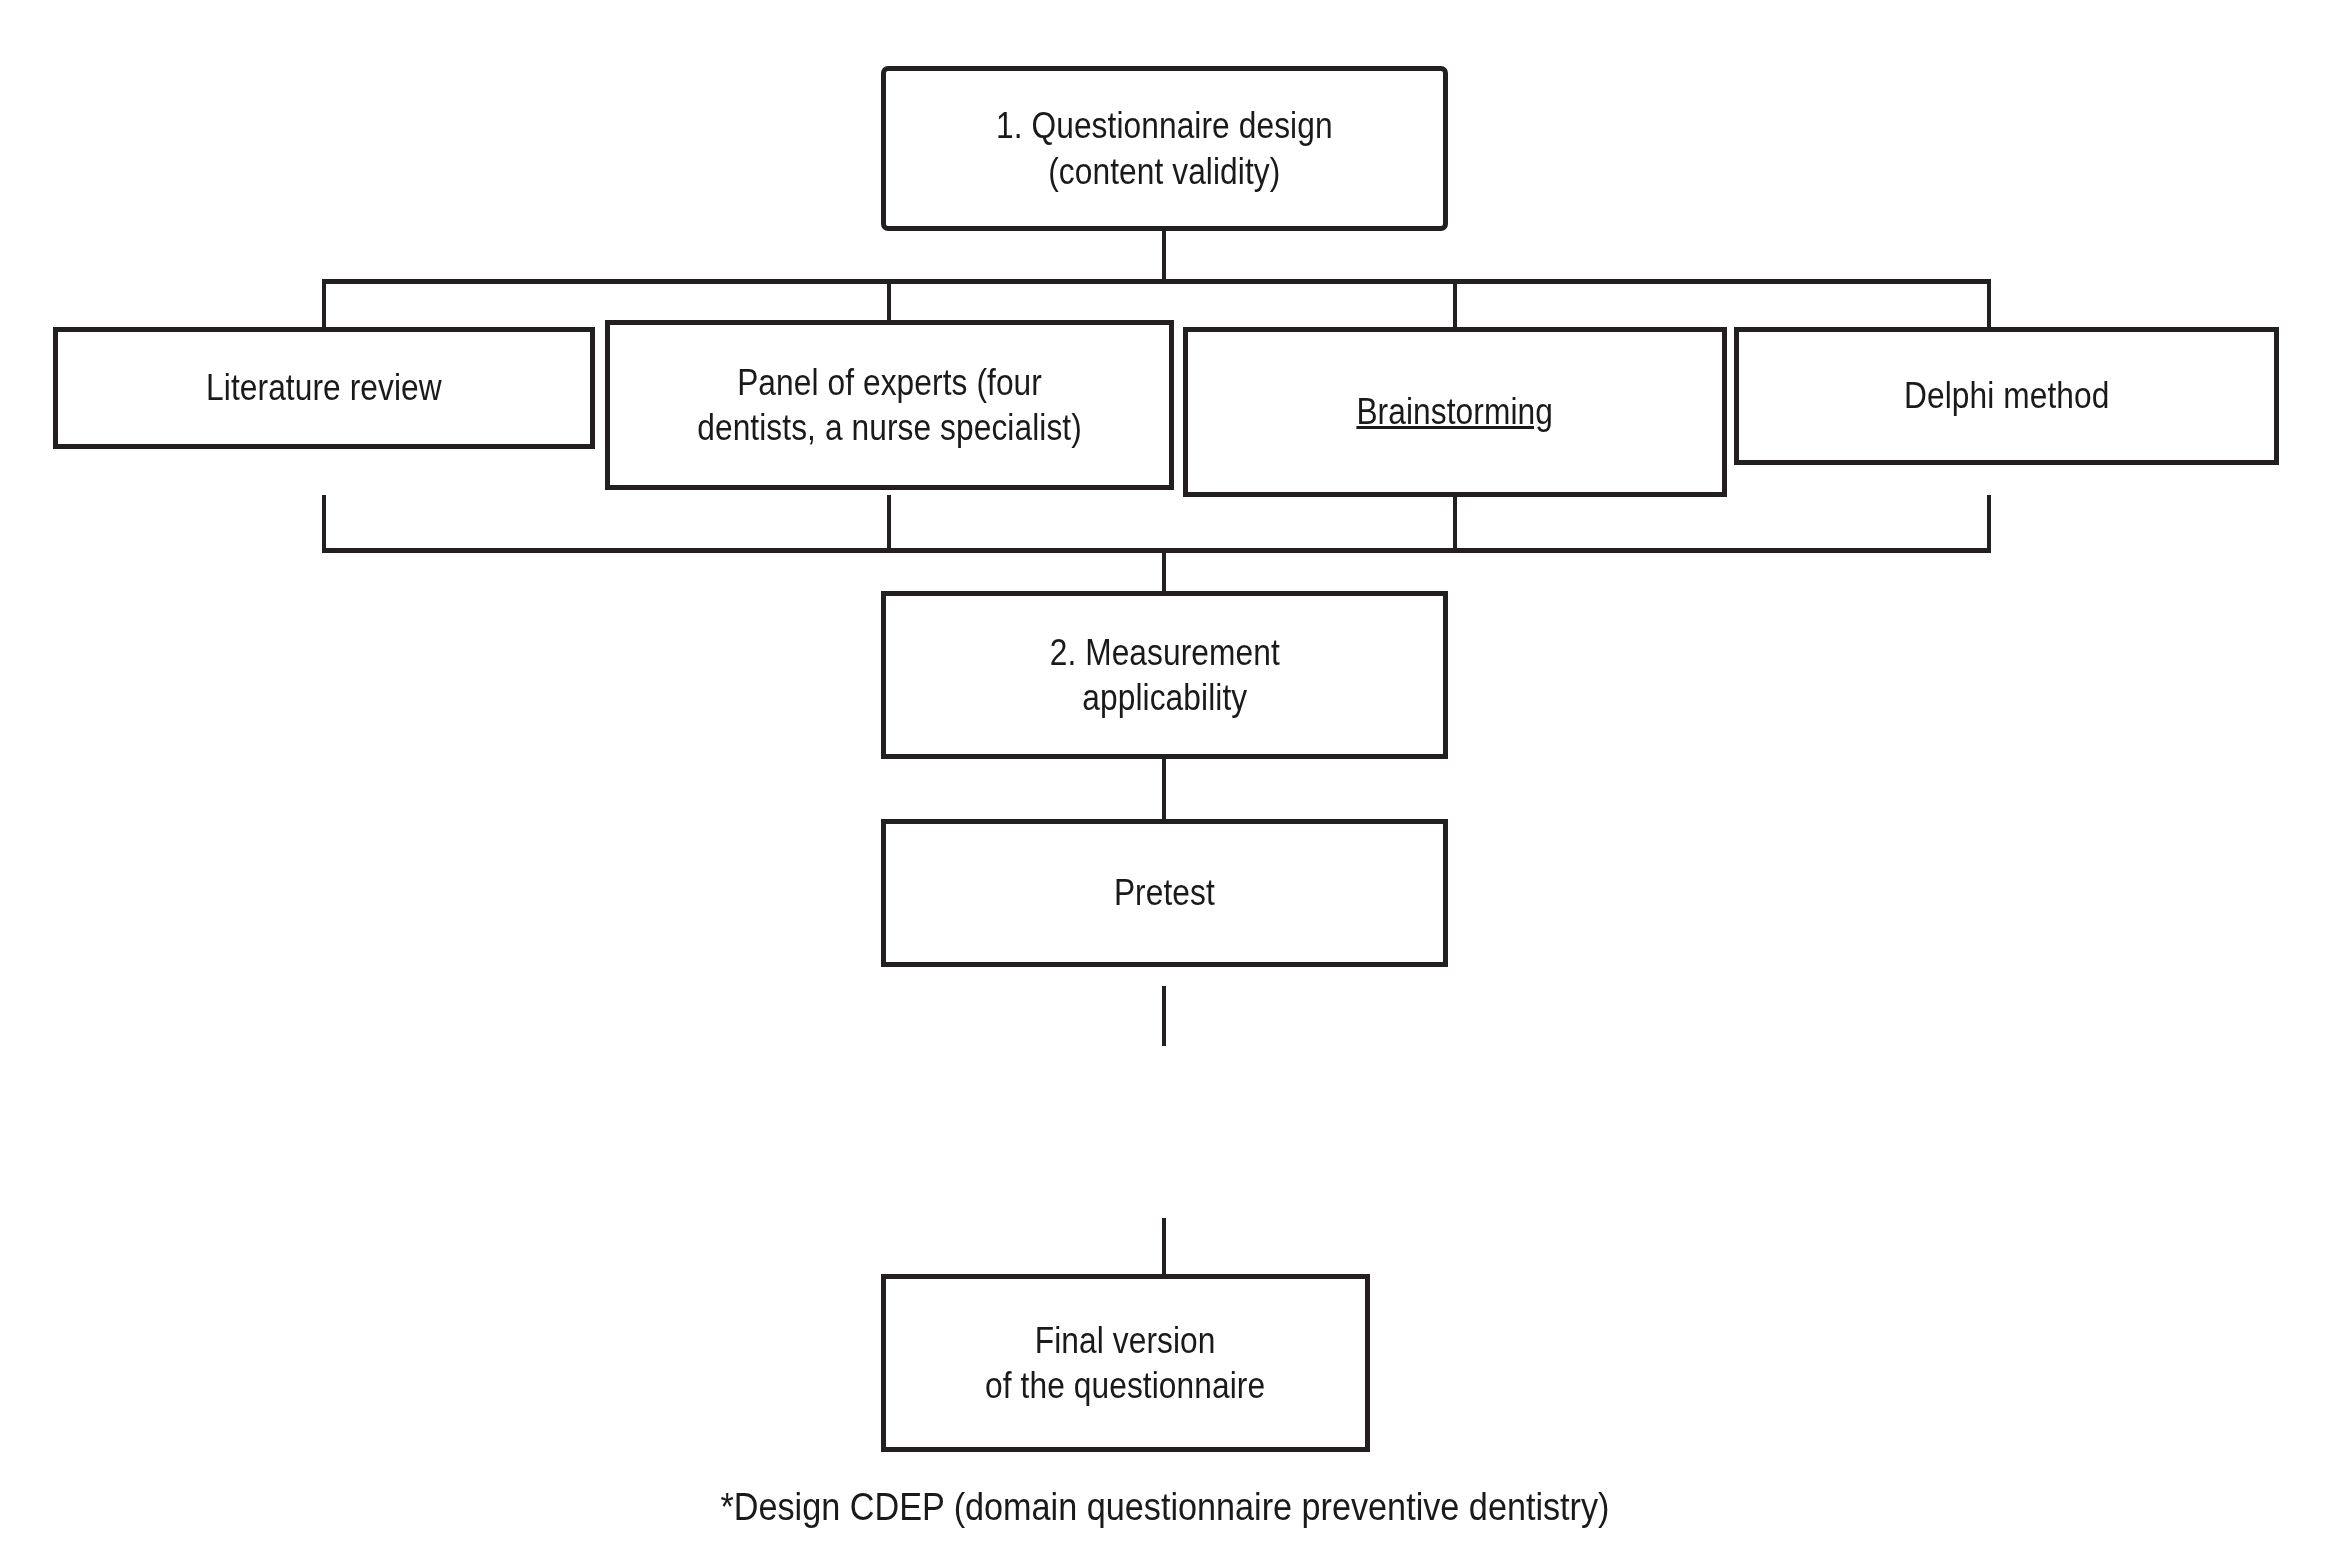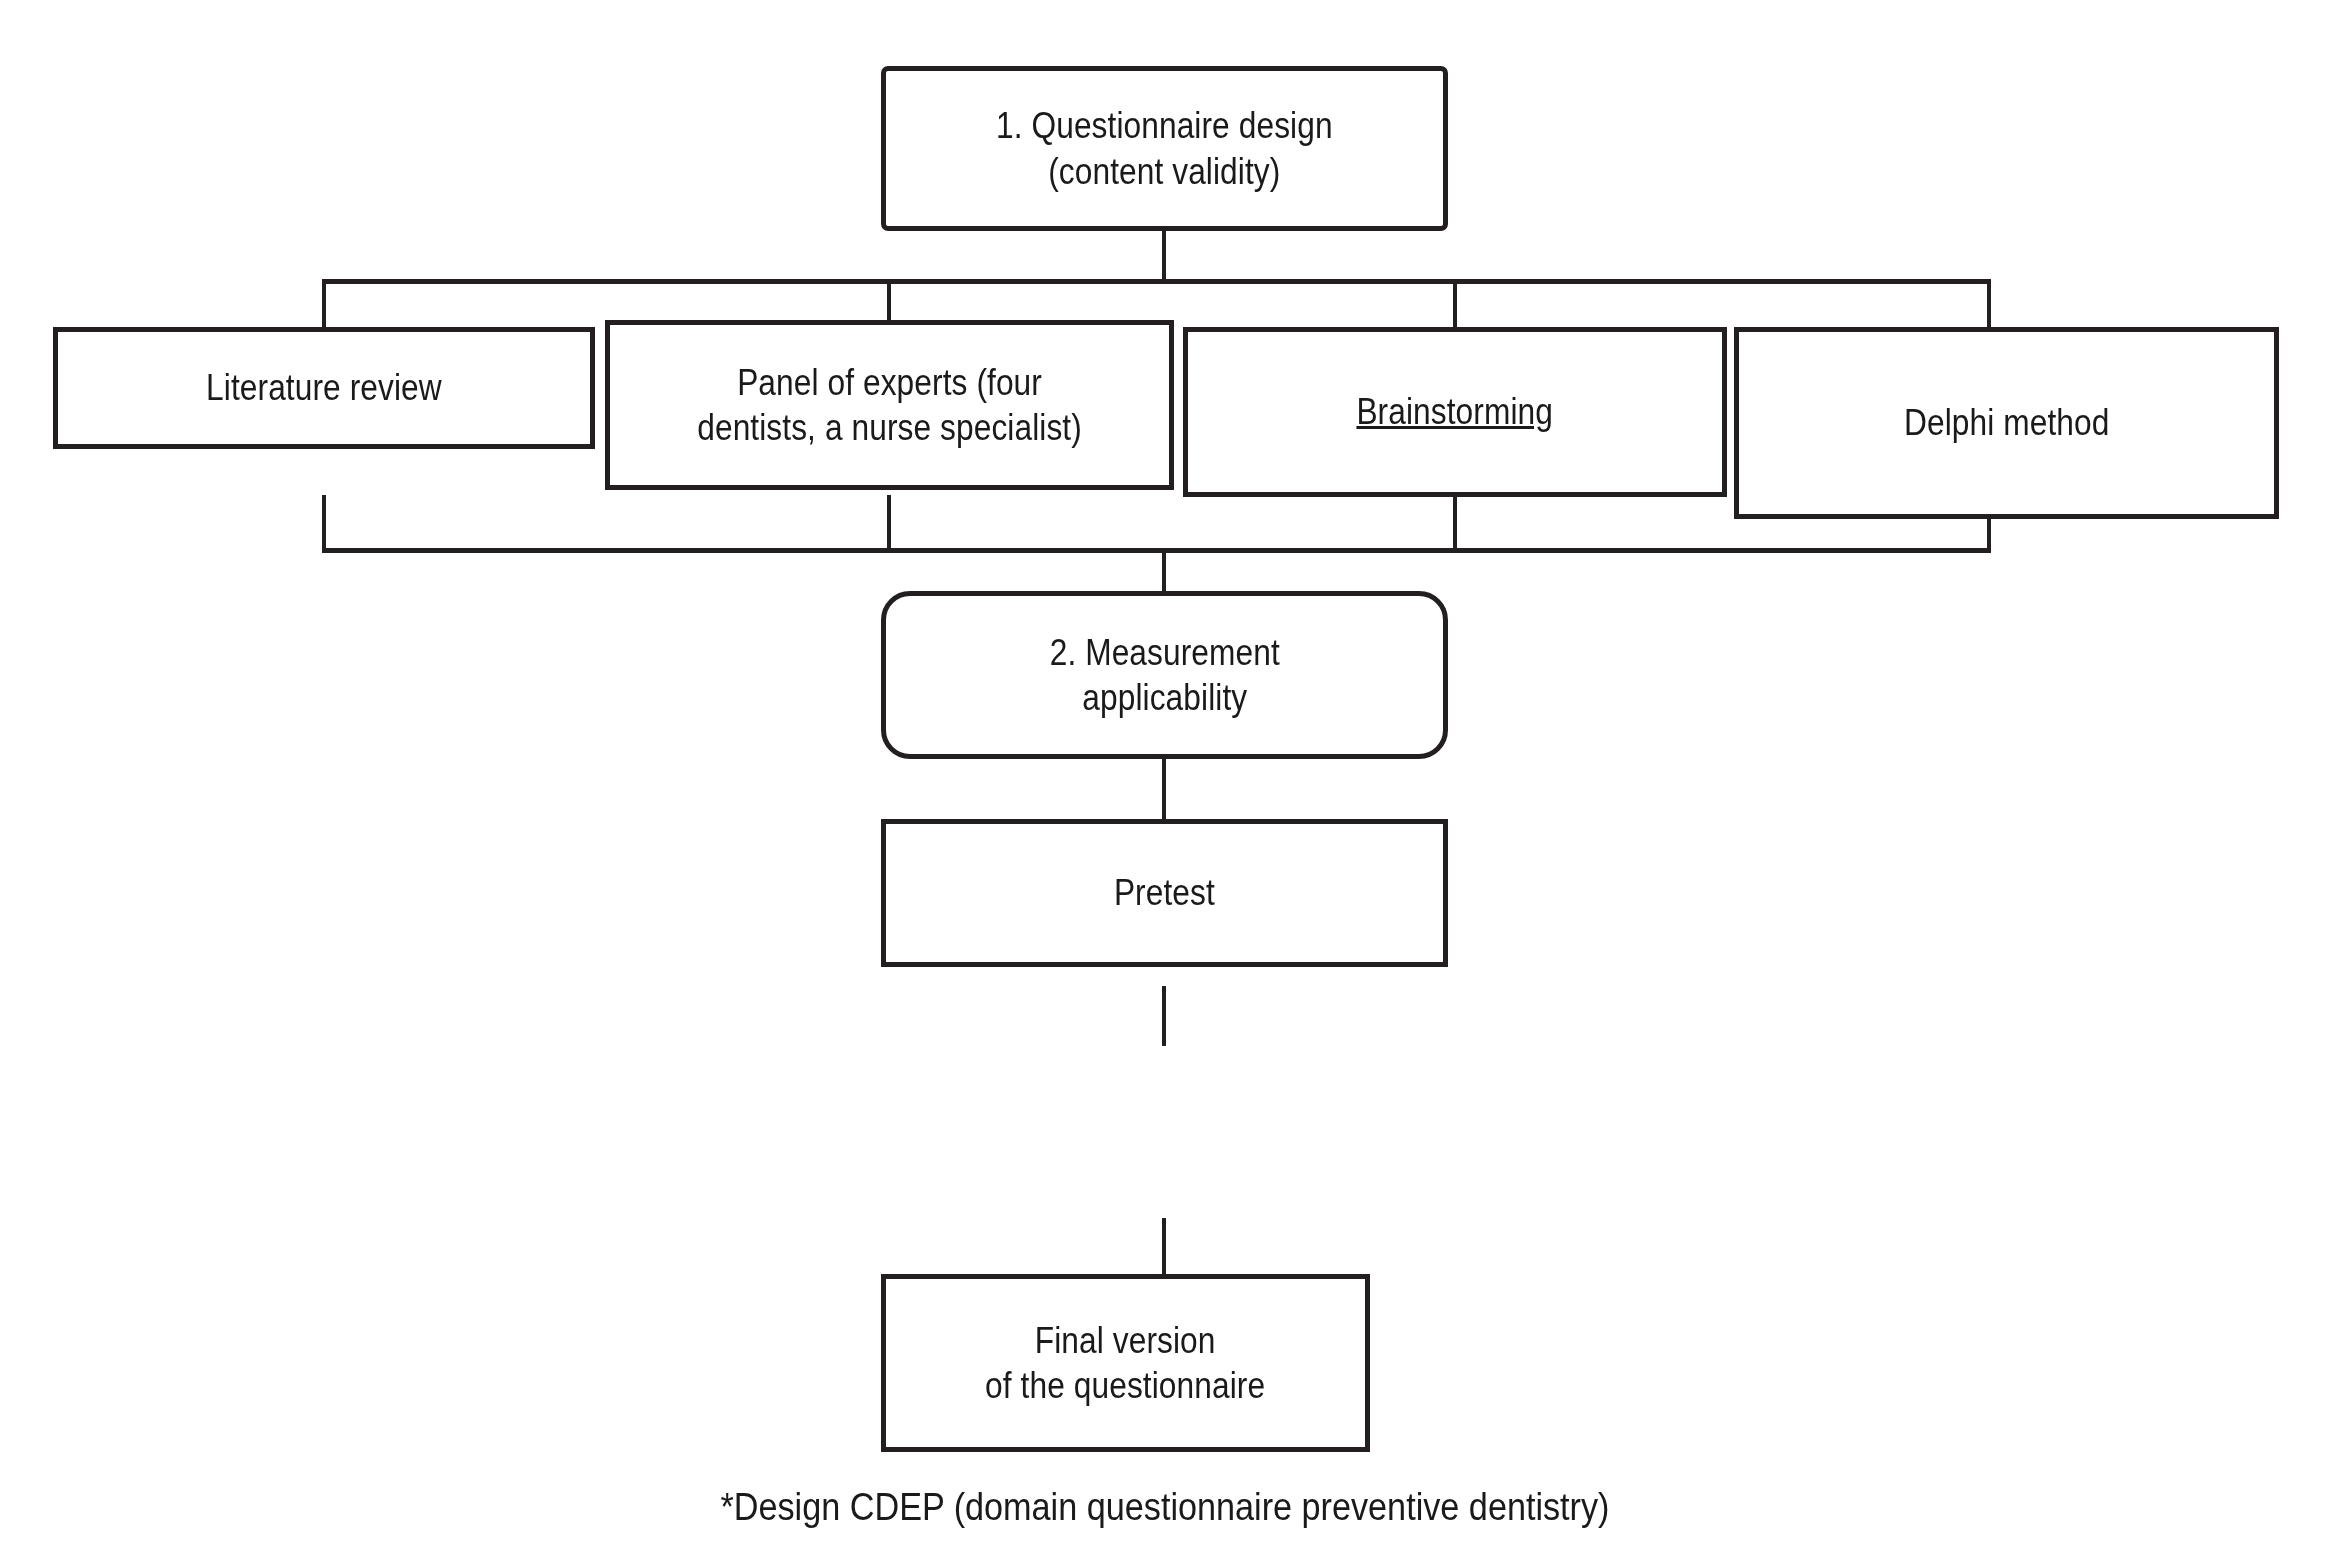--- a/index.html
+++ b/index.html
@@ -81,33 +81,33 @@
 
   <div class="node" style="left:605px; top:320px; width:569px; height:170px;">
     <div class="node-label">Panel of experts (four
 dentists, a nurse specialist)</div>
   </div>
 
   <div class="node" style="left:1183px; top:327px; width:544px; height:170px;text-decoration:underline;">
     <div class="node-label">Brainstorming</div>
   </div>
 
-  <div class="node" style="left:1734px; top:327px; width:545px; height:192px;">
+  <div class="node" style="left:1734px; top:327px; width:545px; height:138px;">
     <div class="node-label">Delphi method</div>
   </div>
 
   <div class="conn conn-v" style="left:322px; top:495px; height:55px;"></div>
   <div class="conn conn-v" style="left:887px; top:495px; height:55px;"></div>
   <div class="conn conn-v" style="left:1453px; top:495px; height:55px;"></div>
   <div class="conn conn-v" style="left:1987px; top:495px; height:55px;"></div>
   <div class="conn conn-h" style="left:322px; top:548px; width:1669px;"></div>
 
   <div class="conn conn-v" style="left:1162px; top:548px; height:45px;"></div>
 
-  <div class="node" style="left:881px; top:591px; width:567px; height:168px;border-radius:29px;">
+  <div class="node" style="left:881px; top:591px; width:567px; height:168px;">
     <div class="node-label">2. Measurement
 applicability</div>
   </div>
 
   <div class="conn conn-v" style="left:1162px; top:759px; height:62px;"></div>
 
   <div class="node" style="left:881px; top:819px; width:567px; height:148px;">
     <div class="node-label">Pretest</div>
   </div>
 

